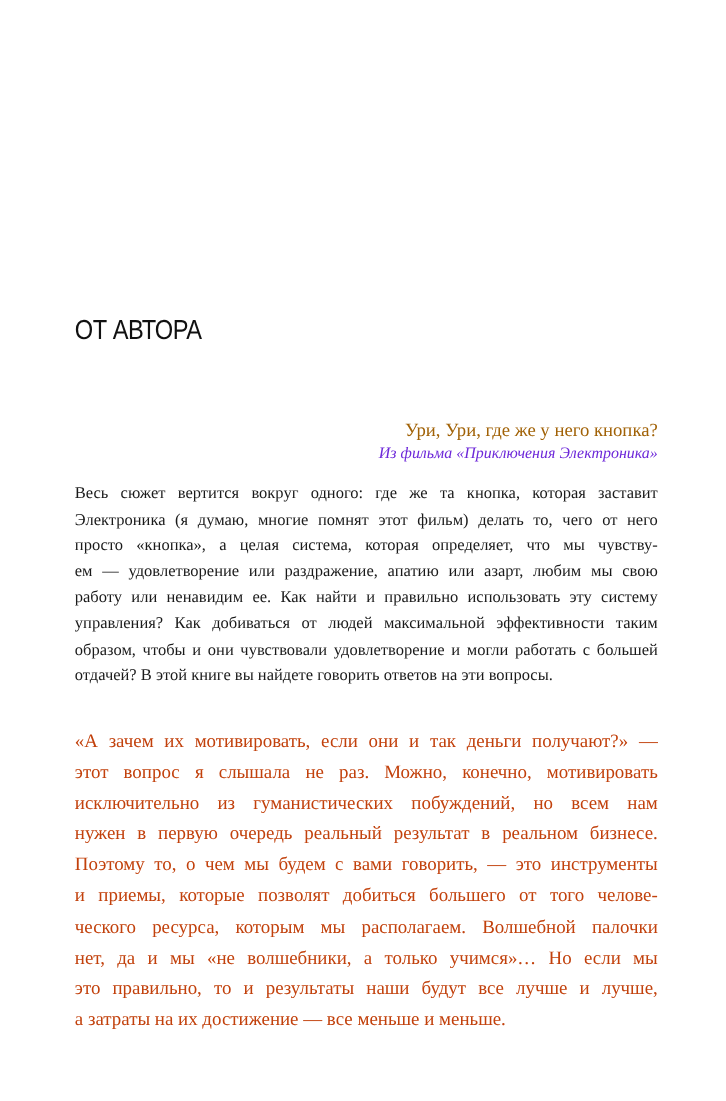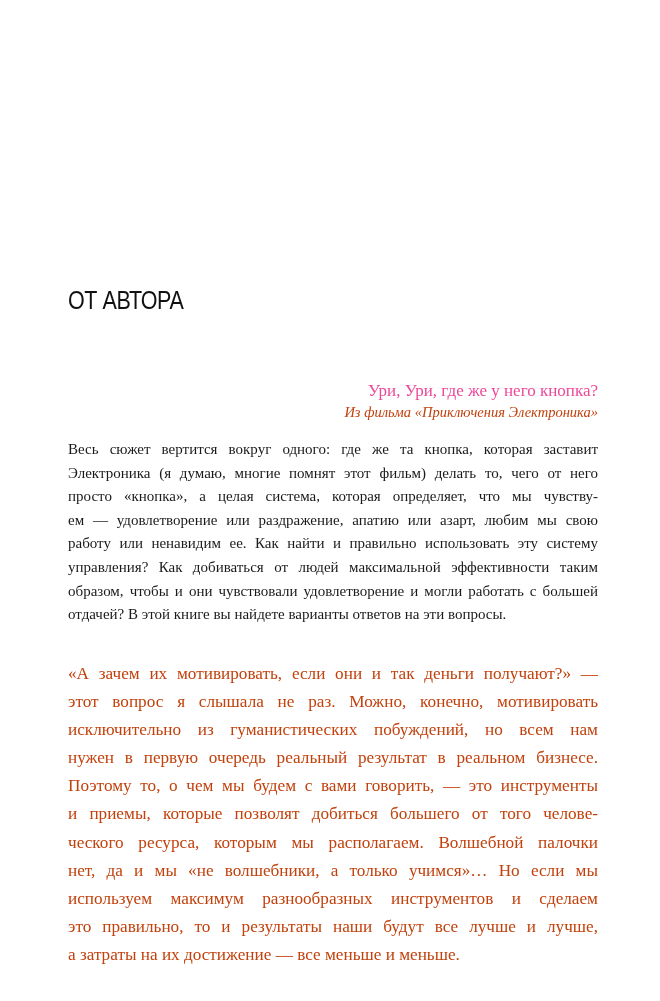--- a/index.html
+++ b/index.html
@@ -38,28 +38,28 @@
       position: absolute;
       top: 380px;
       right: 0;
       text-align: right;
       font-family: "Liberation Serif", serif;
     }
     .epigraph-quote {
       font-size: 17px;
       line-height: 22px;
       margin: 0;
-      color: #ec4899;
+      color: #a16207;
     }
     .epigraph-source {
       font-size: 14.5px;
       line-height: 20px;
       font-style: italic;
       margin: 0;
-      color: #c2410c;
+      color: #6d28d9;
     }
     .intro {
       position: absolute;
       top: 438px;
       left: 0;
       width: 530px;
       font-family: "Liberation Serif", serif;
       font-size: 15px;
       line-height: 23.6px;
       text-align: justify;
@@ -100,30 +100,29 @@
   </div>
 
   <div class="intro">
     <span class="line">Весь сюжет вертится вокруг одного: где же та кнопка, которая заставит</span>
     <span class="line">Электроника (я думаю, многие помнят этот фильм) делать то, чего от него</span>
     <span class="line">просто «кнопка», а целая система, которая определяет, что мы чувству-</span>
     <span class="line">ем — удовлетворение или раздражение, апатию или азарт, любим мы свою</span>
     <span class="line">работу или ненавидим ее. Как найти и правильно использовать эту систему</span>
     <span class="line">управления? Как добиваться от людей максимальной эффективности таким</span>
     <span class="line">образом, чтобы и они чувствовали удовлетворение и могли работать с большей</span>
-    <span class="line last">отдачей? В этой книге вы найдете варианты ответов на эти вопросы.</span>
+    <span class="line last">отдачей? В этой книге вы найдете говорить ответов на эти вопросы.</span>
   </div>
 
   <div class="body">
     <span class="line">«А зачем их мотивировать, если они и так деньги получают?» —</span>
     <span class="line">этот вопрос я слышала не раз. Можно, конечно, мотивировать</span>
     <span class="line">исключительно из гуманистических побуждений, но всем нам</span>
     <span class="line">нужен в первую очередь реальный результат в реальном бизнесе.</span>
     <span class="line">Поэтому то, о чем мы будем с вами говорить, — это инструменты</span>
     <span class="line">и приемы, которые позволят добиться большего от того челове-</span>
     <span class="line">ческого ресурса, которым мы располагаем. Волшебной палочки</span>
     <span class="line">нет, да и мы «не волшебники, а только учимся»… Но если мы</span>
-    <span class="line">используем максимум разнообразных инструментов и сделаем</span>
     <span class="line">это правильно, то и результаты наши будут все лучше и лучше,</span>
     <span class="line last">а затраты на их достижение — все меньше и меньше.</span>
   </div>
 
 </div>
 
 </body></html>

